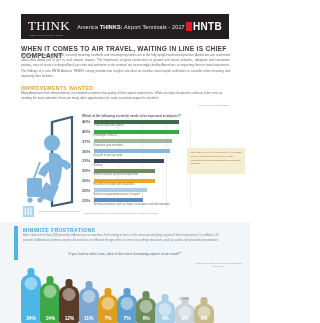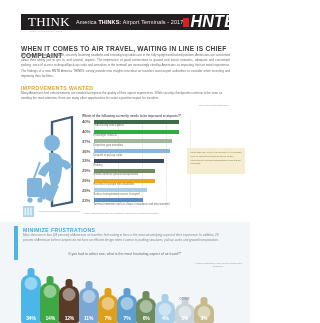--- a/index.html
+++ b/index.html
@@ -7,40 +7,40 @@
   body {
     font-family: "Liberation Sans", sans-serif;
     background:#ffffff;
     color:#3d3d3d;
     -webkit-font-smoothing:antialiased;
   }
   .page { position:relative; width:250px; height:323px; overflow:hidden; background:#fff; }
 
   
   .header {
-    position:absolute; left:21px; top:14px; width:208px; height:16px;
+    position:absolute; left:21px; top:14px; width:208px; height:25px;
     background:#231f20; display:flex; align-items:center; padding:0 7px;
   }
   .think-logo {
     font-family:"Liberation Serif", serif;
     color:#ffffff; font-size:13px; letter-spacing:0.3px; line-height:1;
     position:relative; padding-bottom:2px;
   }
   .think-sub {
     position:absolute; left:1px; bottom:-3px; font-family:"Liberation Sans",sans-serif;
     font-size:1.6px; color:#b9b9b9; letter-spacing:0.2px; white-space:nowrap;
   }
   .header-center {
     flex:1; text-align:center; color:#e9e9e9; font-size:5.4px; letter-spacing:0.15px;
     white-space:nowrap; padding-left:6px;
   }
   .header-center b { color:#ffffff; font-weight:bold; }
   .hntb { display:flex; align-items:center; gap:1px; }
   .hntb-mark { width:6px; height:9px; background:#e11b22; }
-  .hntb-txt { color:#ffffff; font-size:16px; font-weight:bold; letter-spacing:0.3px;font-style:italic; }
+  .hntb-txt { color:#ffffff; font-size:10px; font-weight:bold; letter-spacing:0.3px; }
 
   
   .headline {
     position:absolute; left:21px; top:45px; width:209px;
     font-size:6.6px; font-weight:bold; color:#3f3f3f; letter-spacing:0.25px;
   }
   .deck {
     position:absolute; left:21px; top:53px; width:209px;
     font-size:3.05px; line-height:1.72; color:#6d6d6d; text-align:justify;
   }

